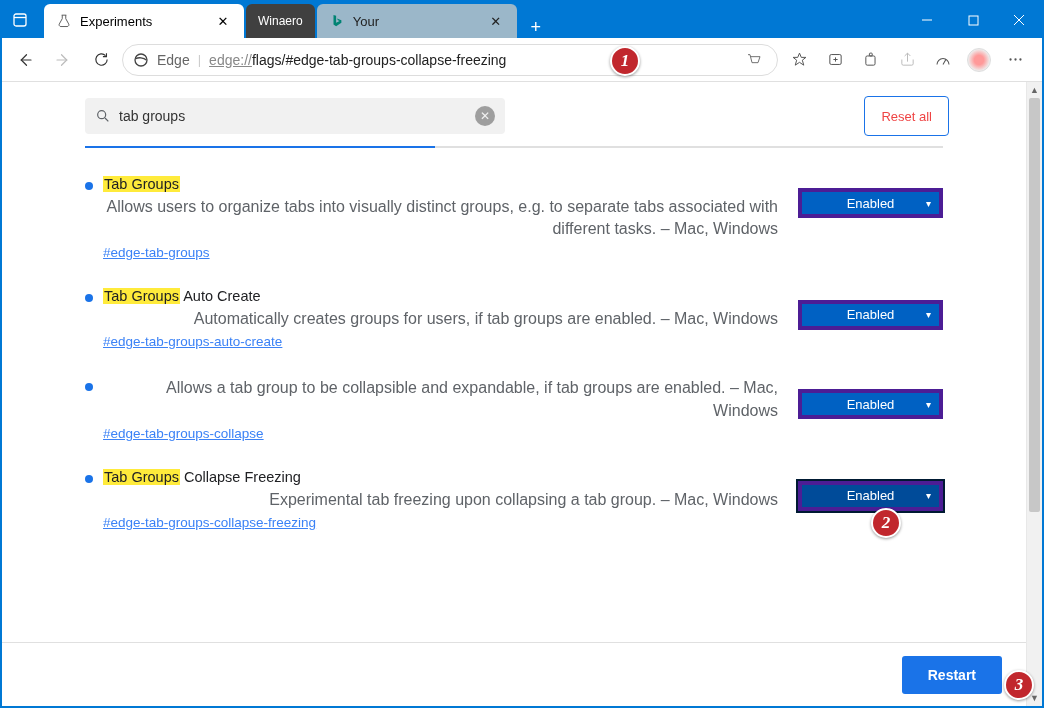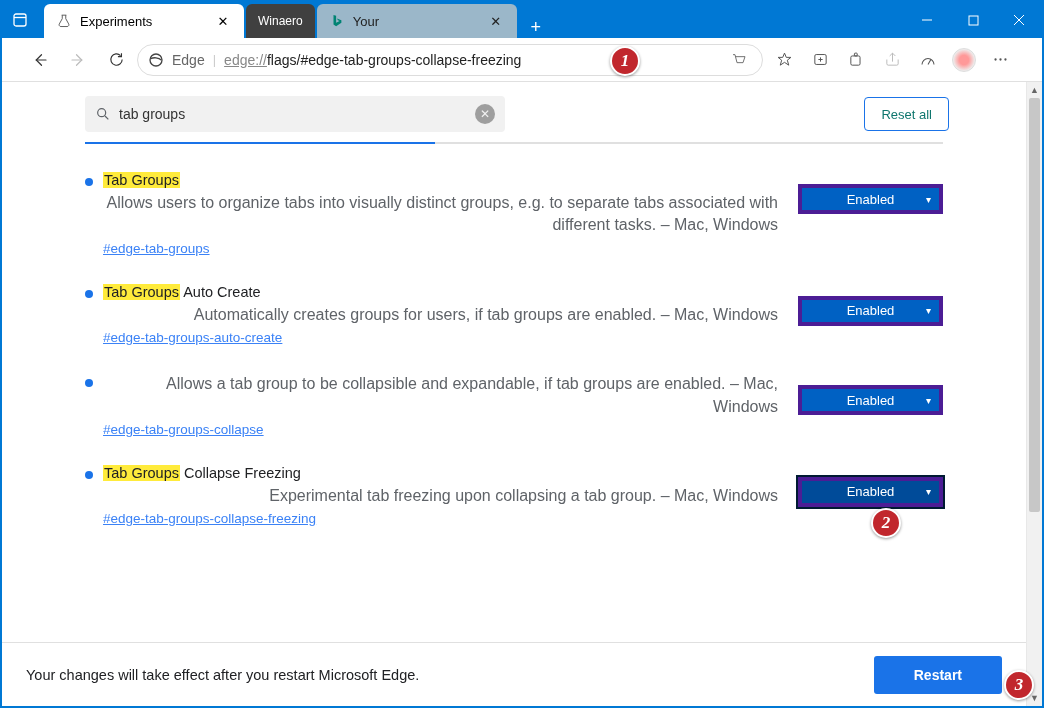--- a/index.html
+++ b/index.html
@@ -14,41 +14,41 @@
   .browser-tab.active { background: #fff; color: #000; }
   .browser-tab.bg1 { background: #404040; color: #fff; min-width: 60px; }
   .browser-tab.bg2 { background: #9bb7c9; color: #222; min-width: 200px; }
   .browser-tab .tab-icon { width: 16px; height:16px; margin-right:8px; display:flex; align-items:center; justify-content:center; }
   .browser-tab .tab-close { margin-left:auto; width:18px; height:18px; display:flex; align-items:center; justify-content:center; font-size:13px; cursor:pointer; }
   .newtab { width:34px; display:flex; align-items:center; justify-content:center; color:#fff; font-size:18px; font-weight:300; cursor:pointer; }
   .win-controls { margin-left:auto; display:flex; }
   .win-btn { width:46px; display:flex; align-items:center; justify-content:center; color:#fff; }
 
   
-  .toolbar { height: 44px; background:#fff; border-bottom:1px solid #e0e0e0; display:flex; align-items:center; padding:0 21px; gap:4px; }
+  .toolbar { height: 44px; background:#fff; border-bottom:1px solid #e0e0e0; display:flex; align-items:center; padding:0 6px; gap:4px; }
   .tbtn { width:34px; height:34px; border-radius:4px; display:flex; align-items:center; justify-content:center; color:#555; cursor:pointer; }
   .tbtn.disabled { color:#bbb; cursor:default; }
   .addr { flex:1; height:32px; border:1px solid #ddd; border-radius:16px; display:flex; align-items:center; padding:0 10px; gap:8px; position:relative; }
   .addr .edge-lbl { color:#666; font-size:14px; }
   .addr .sep { color:#ccc; }
   .addr .url { color:#222; font-size:14px; }
   .addr .url .gray { color:#888;text-decoration:underline; }
   .tb-right { display:flex; gap:2px; align-items:center; padding-right:4px; }
   .avatar { width:24px; height:24px; border-radius:50%; background: radial-gradient(circle, #f99 30%, #eee 70%); border:1px solid #ddd; }
 
   
   .content { flex:1; display:flex; position:relative; background:#fff; }
   .scroll-area { flex:1; overflow:hidden; position:relative; }
   .page { width: 870px; margin: 0 auto; padding-top: 14px; }
 
   .search-row { display:flex; align-items:center; gap:12px; margin: 0 0 6px 0; }
   .search-box { flex:0 0 420px; height:36px; background:#f1f1f1; border-radius:4px; display:flex; align-items:center; padding:0 10px; gap:8px; color:#444; margin-left: 6px; }
   .search-box input { flex:1; border:none; background:transparent; outline:none; font-size:14px; color:#333; }
   .clear-btn { width:20px; height:20px; border-radius:50%; background:#9e9e9e; color:#f1f1f1; display:flex; align-items:center; justify-content:center; font-size:12px; cursor:pointer; }
-  .reset-btn { margin-left:auto; height:34px; padding:0 16px; border:1px solid #1a73e8; color:#0f766e; background:#fff; border-radius:4px; cursor:pointer; font-size:13px; }
+  .reset-btn { margin-left:auto; height:40px; padding:0 16px; border:1px solid #1a73e8; color:#ef4444; background:#fff; border-radius:4px; cursor:pointer; font-size:13px; }
 
   .tab-strip { height:2px; background:#e0e0e0; margin: 10px 6px 0 6px; position:relative; }
   .tab-strip .ind { position:absolute; left:0; top:0; height:2px; width:350px; background:#1a73e8; }
 
   .flags-list { padding: 28px 6px 80px 6px; }
   .flag { display:flex; align-items:flex-start; margin-bottom: 28px; }
   .dot { width:8px; height:8px; border-radius:50%; background:#1a73e8; margin:6px 10px 0 0; flex-shrink:0; }
   .flag-body { flex:1; padding-right: 20px; }
   .flag-title { font-size:14.5px; color:#202124; margin-bottom:4px; }
   .hl { background:#ffeb3b; padding:0 1px; }
@@ -58,21 +58,21 @@
   .flag-select.dark { outline:2px solid #001a33; background:#004b99; }
   .flag-select .chev { position:absolute; right:8px; font-size:10px; }
 
   .scrollbar { width:16px; background:#f1f1f1; border-left:1px solid #e8e8e8; display:flex; flex-direction:column; }
   .sb-btn { height:16px; display:flex; align-items:center; justify-content:center; color:#666; font-size:9px; cursor:pointer;}
   .sb-track { flex:1; position:relative; }
   .sb-thumb { position:absolute; left:2px; right:2px; top:0; height:70%; background:#c7c7c7; border-radius:2px; }
 
   .restart-bar { position:absolute; left:0; right:0; bottom:0; height:64px; background:#fff; border-top:1px solid #e0e0e0; display:flex; align-items:center; padding:0 24px; }
   .restart-msg { color:#202124; font-size:14.5px; }
-  .restart-btn { margin-left:auto; background:#1a73e8; color:#fff; border:none; height:38px; padding:0 40px; font-size:14px; border-radius:3px; cursor:pointer; font-weight:600; }
+  .restart-btn { margin-left:auto; background:#1a73e8; color:#fff; border:none; height:38px; padding:0 26px; font-size:14px; border-radius:3px; cursor:pointer; font-weight:600; }
 
   .callout { position:absolute; width:30px; height:30px; background:#c1272d; border:2px solid #fff; border-radius:50%; color:#fff; display:flex; align-items:center; justify-content:center; font-weight:bold; font-style:italic; font-family:Georgia,serif; font-size:17px; box-shadow:0 1px 3px rgba(0,0,0,.4); z-index:50; }
 
   svg { display:block; }
 </style>
 </head>
 <body>
 
 <div class="window">
 
@@ -261,21 +261,20 @@
               <div class="flag-select dark">
                 <span>Enabled</span>
                 <span class="chev">▾</span>
               </div>
             </div>
           </div>
 
       </div>
 
       <div class="restart-bar">
-        <span class="restart-msg">Your changes will take effect after you restart Microsoft Edge.</span>
         <button class="restart-btn">Restart</button>
       </div>
     </div>
 
     <div class="scrollbar">
       <div class="sb-btn">▲</div>
       <div class="sb-track">
           <div class="sb-thumb"></div>
         </div>
       <div class="sb-btn">▼</div>

